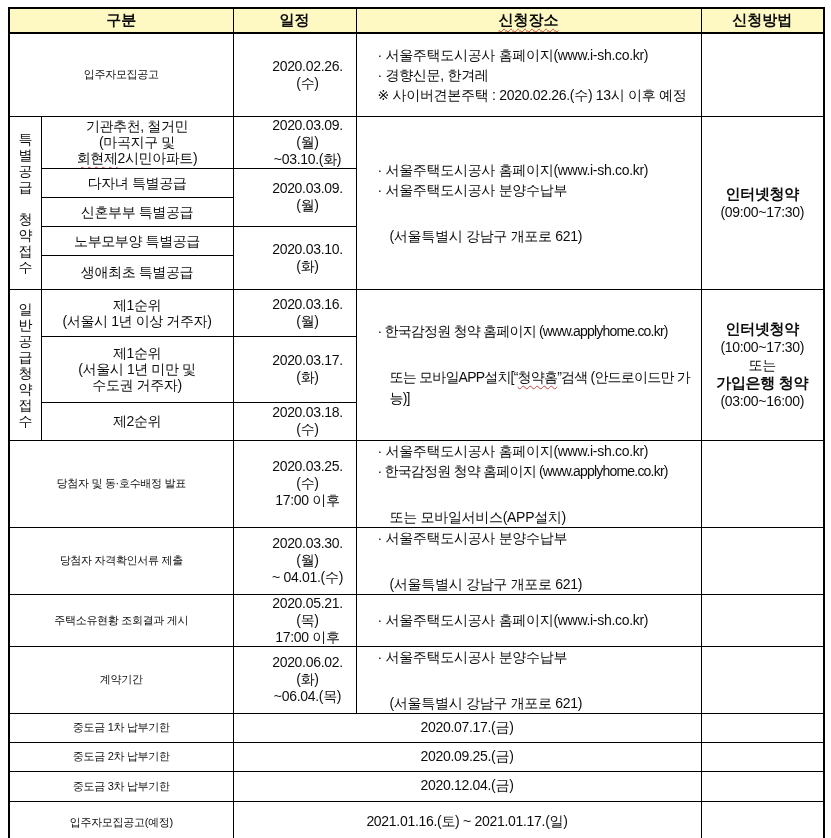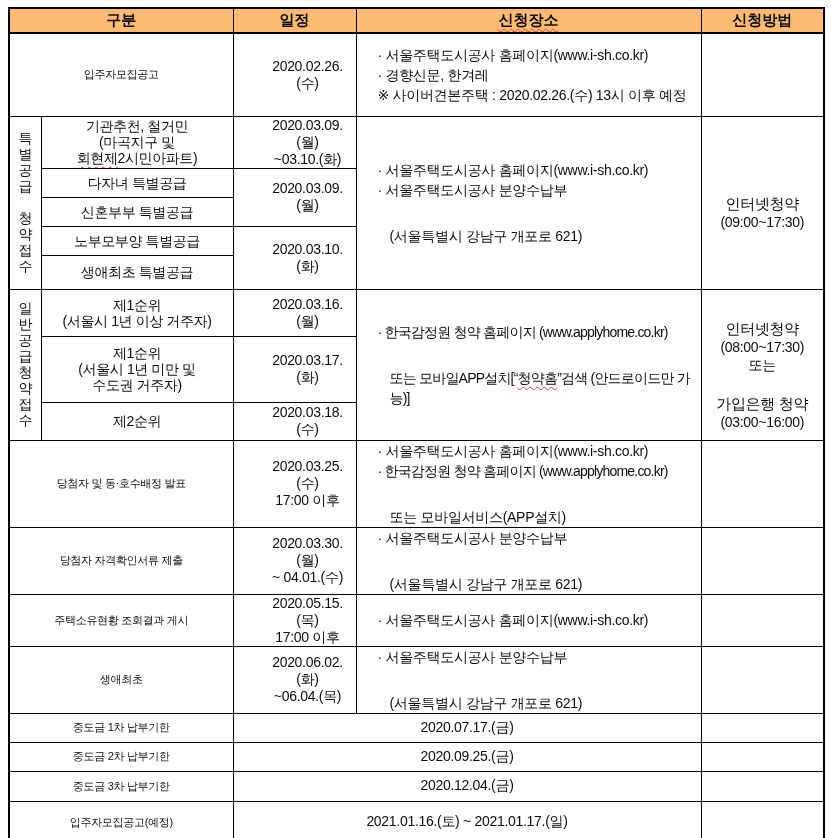--- a/index.html
+++ b/index.html
@@ -11,39 +11,40 @@
     border-collapse:collapse; table-layout:fixed;
     margin:7px 0 0 8px; width:815px;
     border:2px solid #000;
   }
   td,th {
     border:1px solid #000; padding:0 3px;
     text-align:center; vertical-align:middle; overflow:hidden;
     font-size:15px;
   }
   tr.hdr th {
-    background:#fdba74; font-weight:bold; font-size:15px;
+    background:#fef9c3; font-weight:bold; font-size:15px;
     border-bottom:2px solid #000;
   }
   .cat   { font-size:11px; letter-spacing:-0.3px; }
   .sub   { font-size:14px; letter-spacing:-0.4px; line-height:16px;margin-top:23px; }
   .date  { font-size:14px; letter-spacing:-0.3px; line-height:17px;padding-left:29px; }
-  .vert  { font-size:14px; line-height:16px; padding:0 6px; letter-spacing:-0.5px;font-family:Liberation Mono, monospace; }
+  .vert  { font-size:14px; line-height:16px; padding:0 6px; letter-spacing:-0.5px; }
   .vert .gap { margin-top:16px; }
   .place { text-align:left; padding-left:21px; padding-right:2px;
            font-size:14px; letter-spacing:-0.3px; line-height:20px; }
   .place .cont { padding-left:12px;margin-top:26px; }
   .place .tight { letter-spacing:-0.8px; }
   .method { font-size:14px; line-height:18px; letter-spacing:-0.3px; }
-  .method .b { font-weight:normal; font-size:15px;margin-top:21px; }
+  .method .b { font-weight:bold; font-size:15px; }
   .url  { text-underline-offset:2px; }
   .wavy {
     text-decoration-line:underline; text-decoration-style:wavy;
     text-decoration-color:#d24040; text-decoration-thickness:1px;
     text-underline-offset:3px;
+    font-family:Liberation Mono, monospace;
   }
   .mdate { font-size:14px; letter-spacing:-0.3px; }
 </style>
 </head>
 <body>
 
 <table class="sched">
   <colgroup>
     <col style="width:32px">
       <col style="width:192px">
@@ -123,21 +124,21 @@
       <div>제1순위</div>
       <div>(서울시 1년 이상 거주자)</div>
     </td>
     <td class="date">2020.03.16.(월)</td>
     <td rowspan="3" class="place">
       <div class="tight"><span>· 한국감정원 청약 홈페이지 (</span><span class="url">www.applyhome.co.kr</span><span>)</span></div>
       <div class="cont tight"><span>또는 모바일APP설치[“</span><span class="wavy">청약홈</span><span>”검색 (안드로이드만 가능)]</span></div>
     </td>
     <td rowspan="3" class="method">
       <div class="b">인터넷청약</div>
-      <div>(08:00~17:30)</div>
+      <div>(10:00~17:30)</div>
       <div>또는</div>
       <div class="b">가입은행 청약</div>
       <div>(03:00~16:00)</div>
     </td>
   </tr>
   <tr style="height:66px">
     <td class="sub">
       <div>제1순위</div>
       <div>(서울시 1년 미만 및</div>
       <div>수도권 거주자)</div>
@@ -172,31 +173,31 @@
     <td class="place">
       <div>· 서울주택도시공사 분양수납부</div>
       <div class="cont">(서울특별시 강남구 개포로 621)</div>
     </td>
     <td></td>
   </tr>
 
   <tr style="height:51px">
     <td colspan="2" class="cat">주택소유현황 조회결과 게시</td>
     <td class="date">
-      <div>2020.05.15.(목)</div>
+      <div>2020.05.21.(목)</div>
       <div>17:00 이후</div>
     </td>
     <td class="place">
       <div>· 서울주택도시공사 홈페이지(www.i-sh.co.kr)</div>
     </td>
     <td></td>
   </tr>
 
   <tr style="height:52px">
-    <td colspan="2" class="cat">생애최초</td>
+    <td colspan="2" class="cat">계약기간</td>
     <td class="date">
       <div>2020.06.02.(화)</div>
       <div>~06.04.(목)</div>
     </td>
     <td class="place">
       <div>· 서울주택도시공사 분양수납부</div>
       <div class="cont">(서울특별시 강남구 개포로 621)</div>
     </td>
     <td></td>
   </tr>

